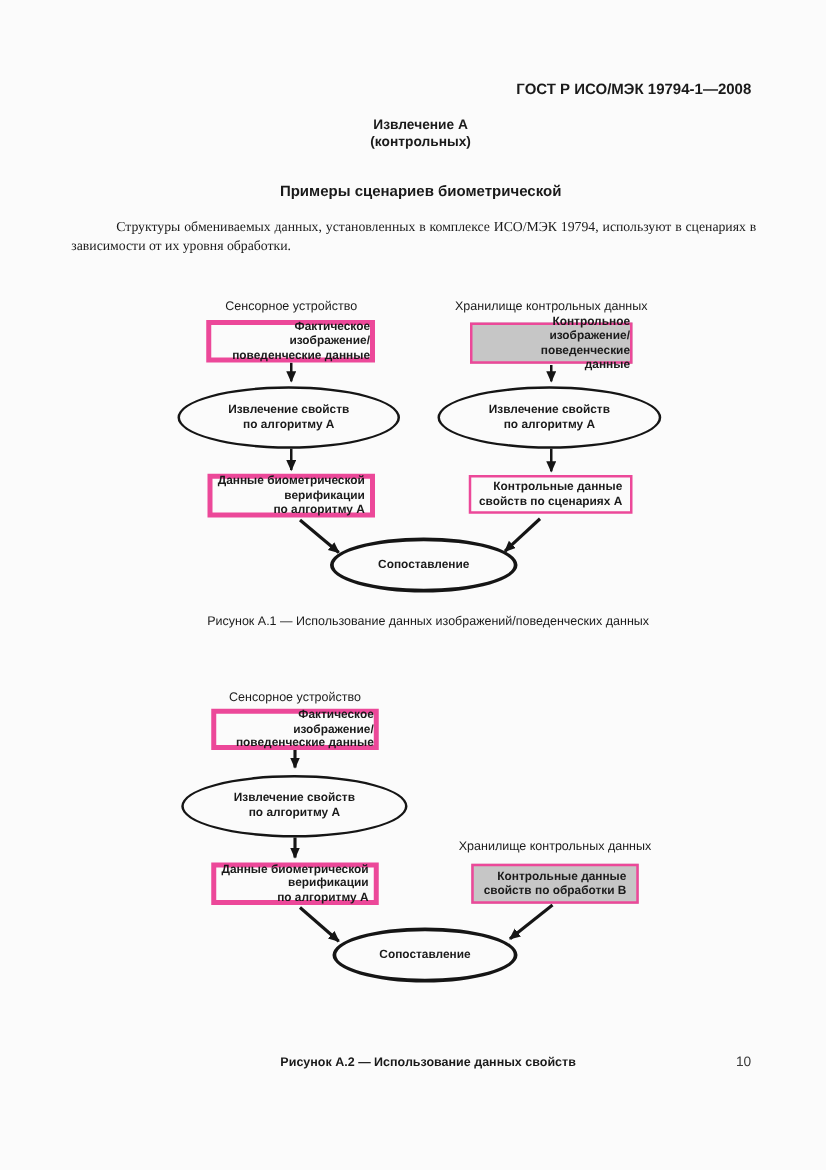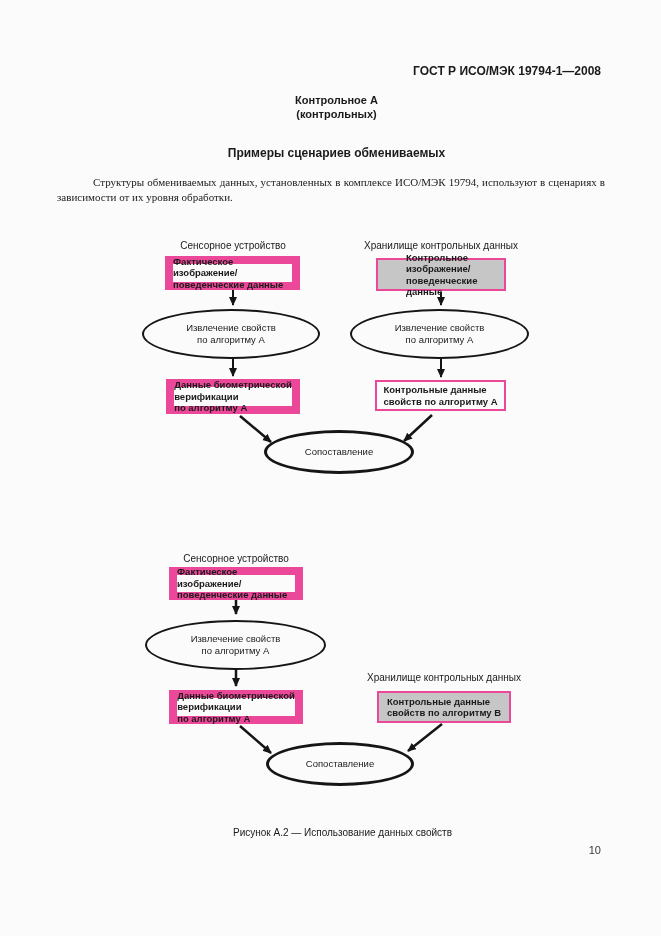--- a/index.html
+++ b/index.html
@@ -33,60 +33,60 @@
   .figure { position:absolute; width:405px; height:246px; }
   .fig-a1 { left:140px; top:236px; }
   .fig-a2 { left:140px; top:548px; }
   .figure svg { position:absolute; left:0; top:0; }
 
   .col-label {
     position:absolute; text-align:center;
     font-size:10px; font-weight:normal; white-space:nowrap;
   }
   .node-box {
-    position:absolute; border:8px solid #ec4899; background:#fbfbfb;
+    position:absolute; border:4px solid #ec4899; background:#fbfbfb;
     display:flex; align-items:center; justify-content:center;
-    text-align:left; font-size:9.5px; font-weight:bold; line-height:11.5px;
+    text-align:right; font-size:9.5px; font-weight:bold; line-height:11.5px;
     box-sizing:border-box;
   }
   .node-box.shaded { background:#c6c6c6; border-width:2.5px; }
   .node-ellipse {
     position:absolute; border:2.5px solid #151515; border-radius:50%;
     background:#fbfbfb;
     display:flex; align-items:center; justify-content:center;
-    text-align:center; font-size:9.5px; font-weight:normal; line-height:12px;
+    text-align:center; font-size:9.5px; font-weight:bold; line-height:12px;
     box-sizing:border-box;
   }
   .ln { display:block; }
 
   .fig-caption {
     position:absolute; left:140px; width:405px;
     text-align:center; font-size:10px;
   }
   .cap-a1 { top:492px; }
-  .cap-a2 { top:827px; }
+  .cap-a2 { top:845px;font-weight:bold; }
 
   .page-number {
     position:absolute; top:844px; right:60px;
     font-size:11px; color:#3a3a3a;
   }
 </style>
 </head>
 <body>
 
 <div class="page">
 
   <div class="doc-header">ГОСТ Р ИСО/МЭК 19794-1—2008</div>
 
   <div class="annex-block">
-    <span class="ln">Контрольное А</span>
+    <span class="ln">Извлечение А</span>
     <span class="ln">(контрольных)</span>
   </div>
 
-  <div class="section-title">Примеры сценариев обмениваемых</div>
+  <div class="section-title">Примеры сценариев биометрической</div>
 
   <div class="body-paragraph">Структуры обмениваемых данных, установленных в комплексе ИСО/МЭК 19794, используют в сценариях в зависимости от их уровня обработки.</div>
 
   <div class="figure fig-a1">
     <svg width="405" height="246" viewBox="0 0 405 246">
       <defs>
         <marker id="ah1" markerWidth="10" markerHeight="9" refX="8" refY="4" orient="auto" markerUnits="userSpaceOnUse">
           <path d="M0,0 L9,4 L0,8 Z" fill="#151515"></path>
         </marker>
       </defs>
@@ -133,29 +133,30 @@
       <div>
         <span class="ln">Данные биометрической</span>
         <span class="ln">верификации</span>
         <span class="ln">по алгоритму А</span>
       </div>
     </div>
 
     <div class="node-box" style="left:235px; top:144px; width:131px; height:31px; border-width:2.5px;">
       <div>
         <span class="ln">Контрольные данные</span>
-        <span class="ln">свойств по алгоритму А</span>
+        <span class="ln">свойств по сценариях А</span>
       </div>
     </div>
 
     <div class="node-ellipse" style="left:124px; top:194px; width:150px; height:44px; border-width:3px;">
       <span>Сопоставление</span>
     </div>
   </div>
 
+  <div class="fig-caption cap-a1">Рисунок А.1 — Использование данных изображений/поведенческих данных</div>
 
   <div class="figure fig-a2">
     <svg width="405" height="246" viewBox="0 0 405 246">
       <defs>
         <marker id="ah2" markerWidth="10" markerHeight="9" refX="8" refY="4" orient="auto" markerUnits="userSpaceOnUse">
           <path d="M0,0 L9,4 L0,8 Z" fill="#151515"></path>
         </marker>
       </defs>
       <line x1="96" y1="52" x2="96" y2="66" stroke="#151515" stroke-width="2.5" marker-end="url(#ah2)"></line>
       <line x1="96" y1="122" x2="96" y2="138" stroke="#151515" stroke-width="2.5" marker-end="url(#ah2)"></line>
@@ -185,21 +186,21 @@
         <span class="ln">верификации</span>
         <span class="ln">по алгоритму А</span>
       </div>
     </div>
 
     <div class="col-label" style="left:224px; top:124px; width:160px;">Хранилище контрольных данных</div>
 
     <div class="node-box shaded" style="left:237px; top:143px; width:134px; height:32px;">
       <div>
         <span class="ln">Контрольные данные</span>
-        <span class="ln">свойств по алгоритму В</span>
+        <span class="ln">свойств по обработки В</span>
       </div>
     </div>
 
     <div class="node-ellipse" style="left:126px; top:194px; width:148px; height:44px; border-width:3px;">
       <span>Сопоставление</span>
     </div>
   </div>
 
   <div class="fig-caption cap-a2">Рисунок А.2 — Использование данных свойств</div>
 

